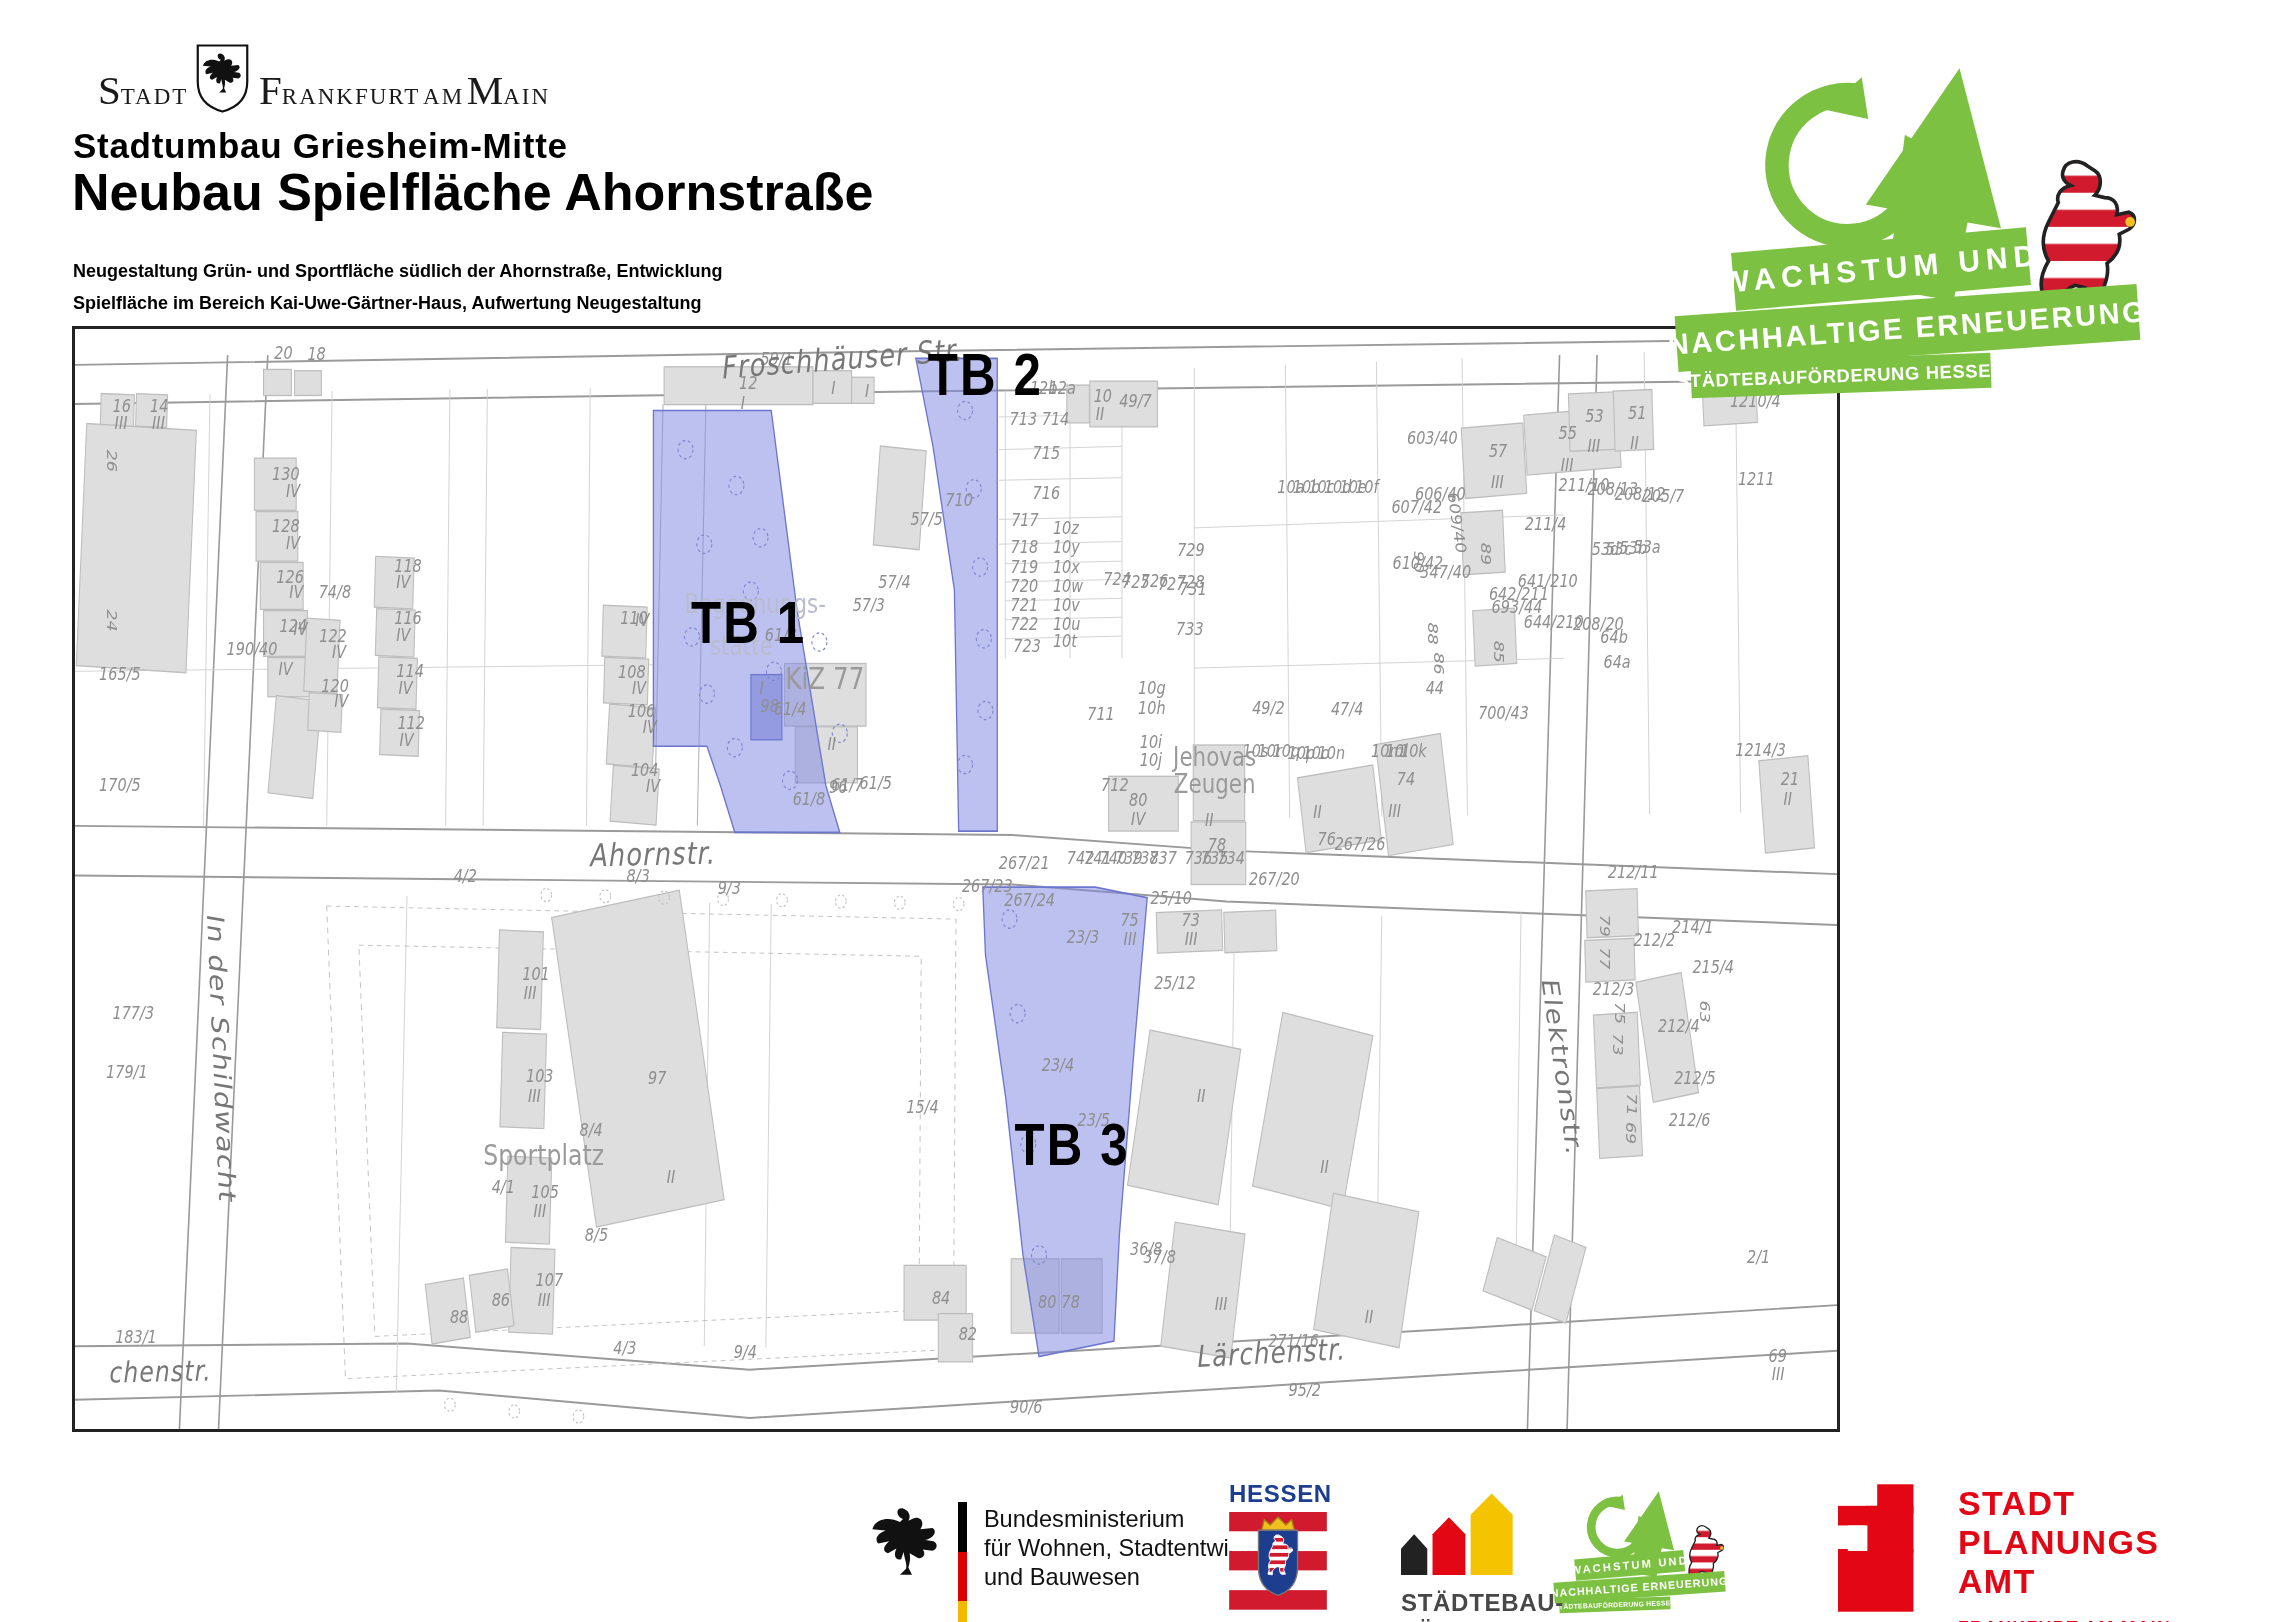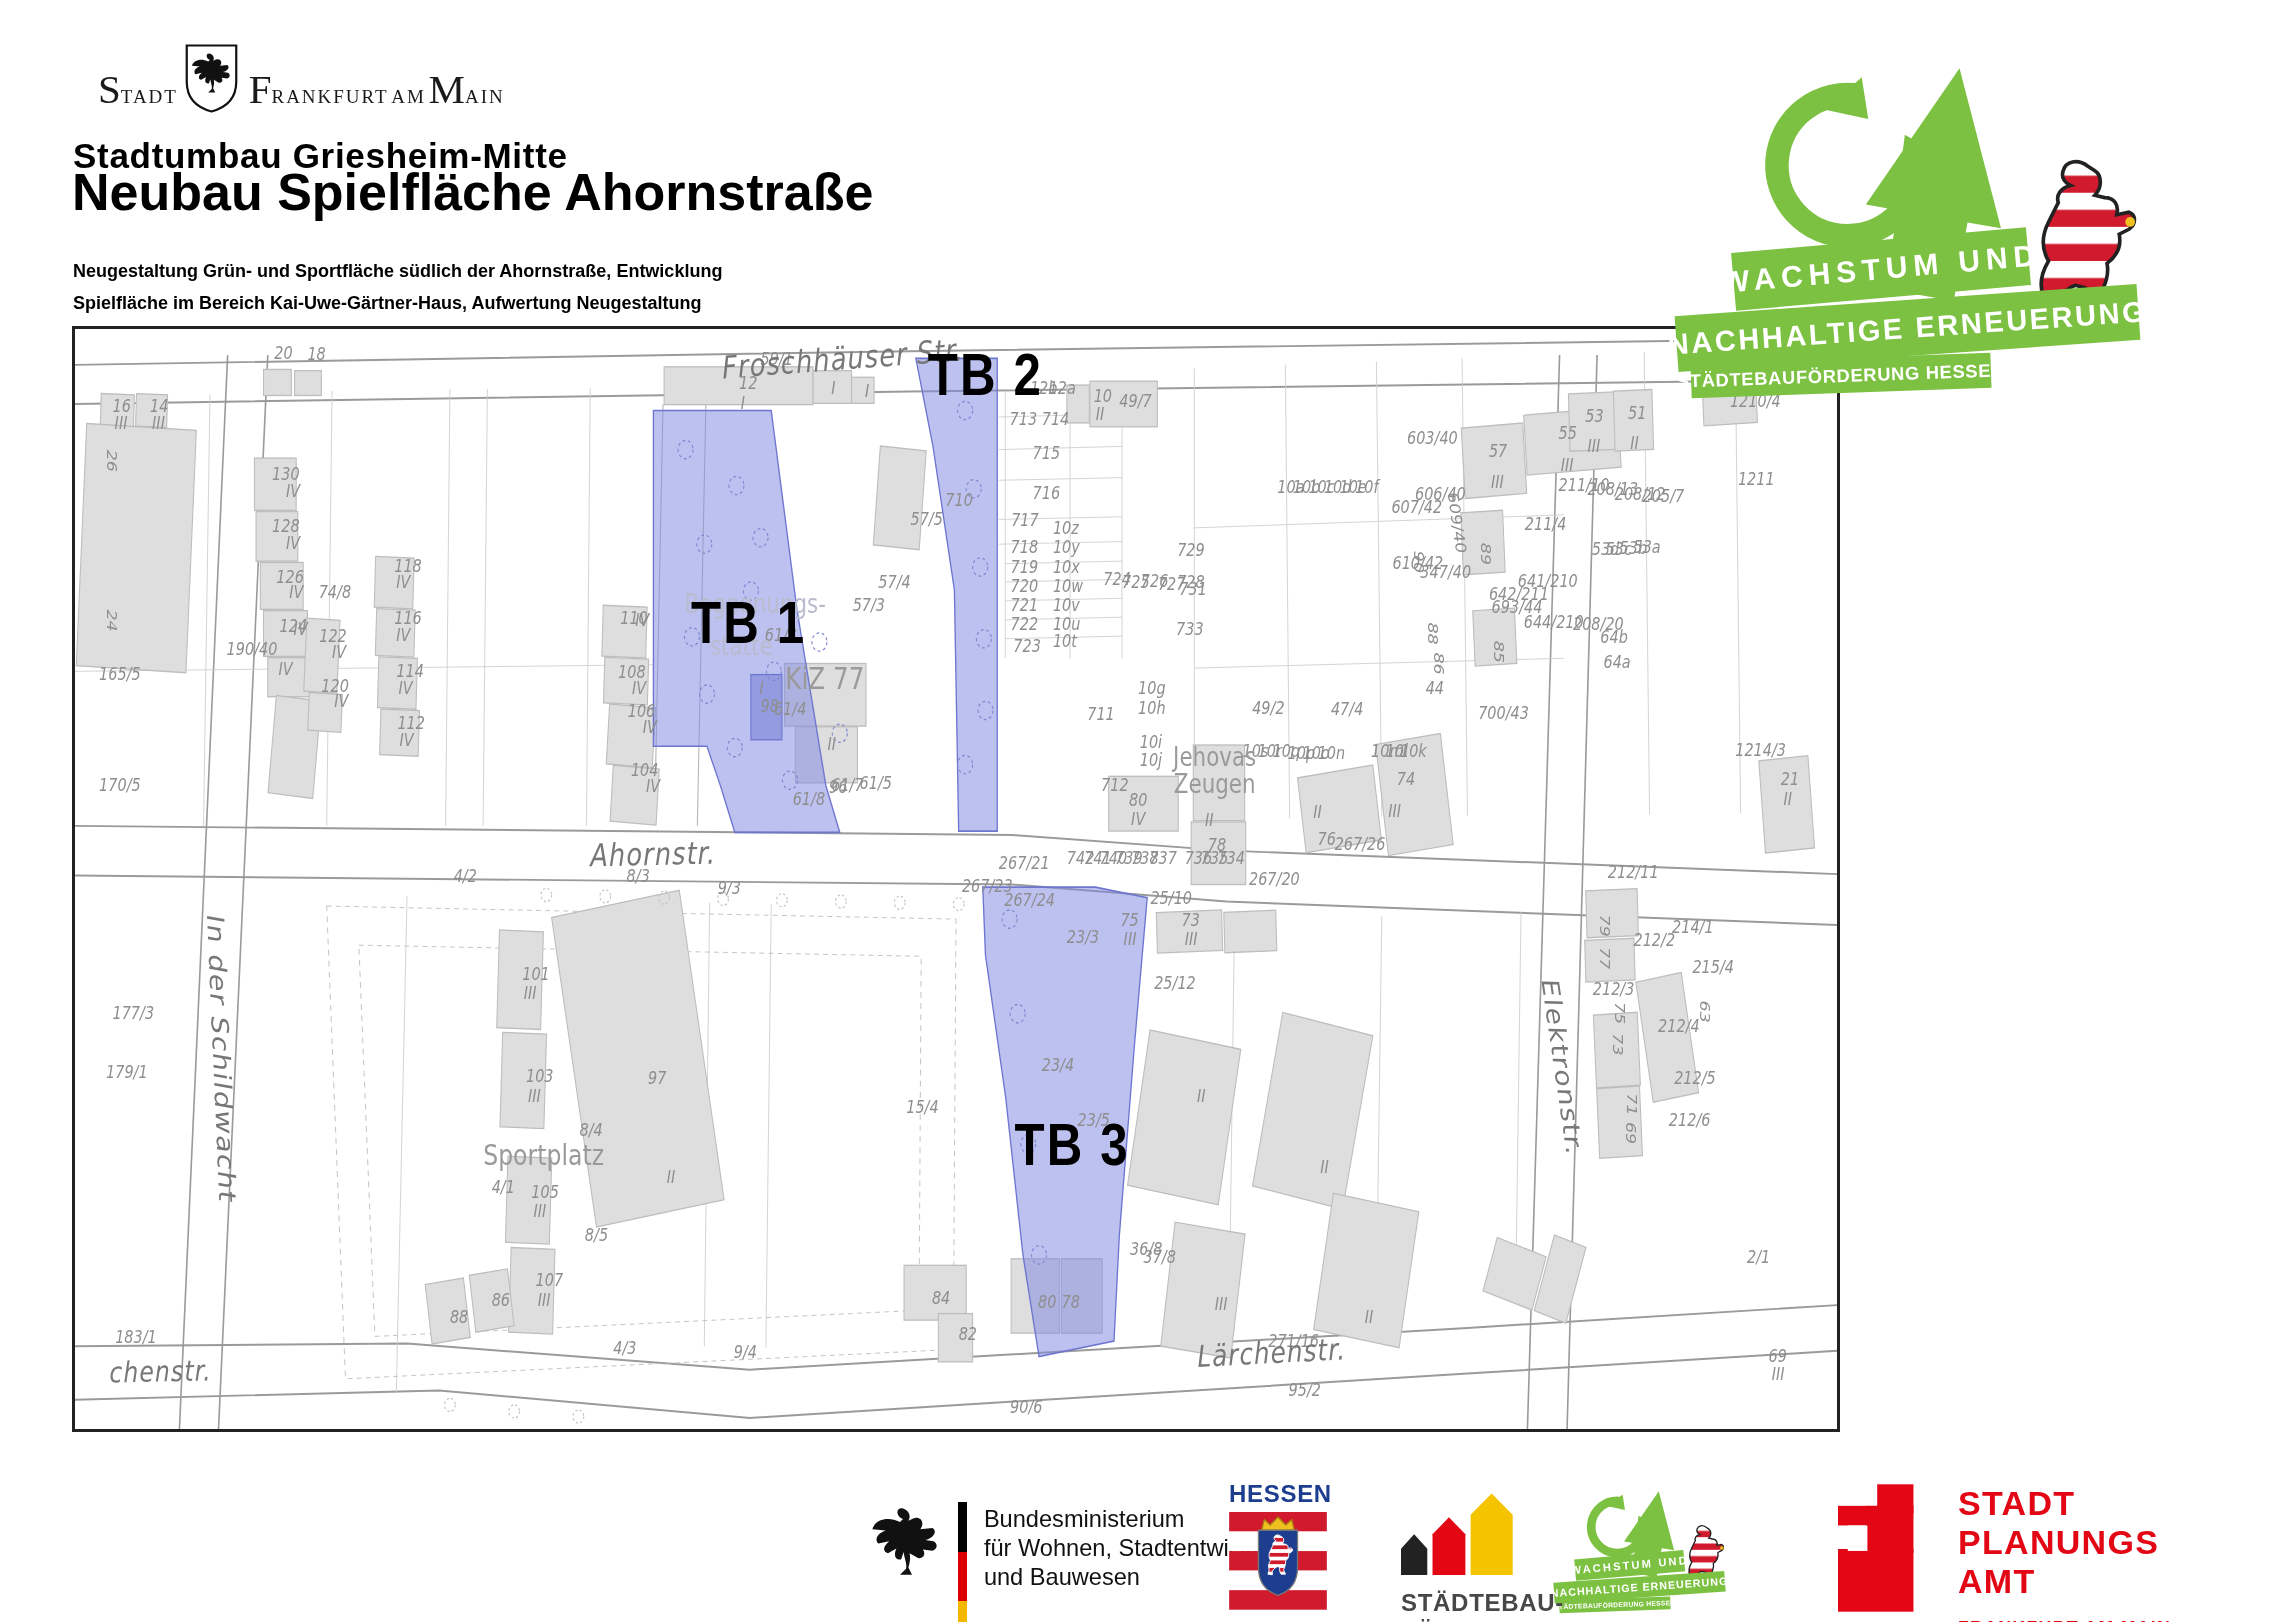--- a/index.html
+++ b/index.html
@@ -4,23 +4,23 @@
 <style>
   html,body{margin:0;padding:0;background:#fff;}
   #page{position:relative;width:2295px;height:1622px;background:#fff;overflow:hidden;
         font-family:"Liberation Sans",sans-serif;color:#000;}
   .abs{position:absolute;}
 
   
   #city-logo{left:98px;top:34px;height:79px;display:flex;align-items:flex-end;
              font-family:"Liberation Serif",serif;color:#1a1a1a;white-space:nowrap;}
   .cl-big{font-size:41px;line-height:41px;}
-  .cl-small{font-size:19px;line-height:33px;letter-spacing:2px;}
+  .cl-small{font-size:23px;line-height:33px;letter-spacing:2px;}
   #crest{margin:0 9.2px -1.3px 6.5px;}
-  .program{left:73px;top:126px;font-size:35px;font-weight:700;letter-spacing:0.7px;margin-top:10px;}
+  .program{left:73px;top:126px;font-size:35px;font-weight:700;letter-spacing:0.7px;}
   .title{left:72px;top:162px;font-size:52px;font-weight:700;letter-spacing:0px;}
   .subtitle{left:73px;top:255px;font-size:18px;font-weight:700;line-height:32px;}
 
   
   #map-frame{left:72px;top:326px;width:1768px;height:1106px;border:3.3px solid #222;
              box-sizing:border-box;background:#ffffff;}
   #map-svg{display:block;width:100%;height:100%;}
 
   
   .wl{position:absolute;width:497px;height:353px;}

